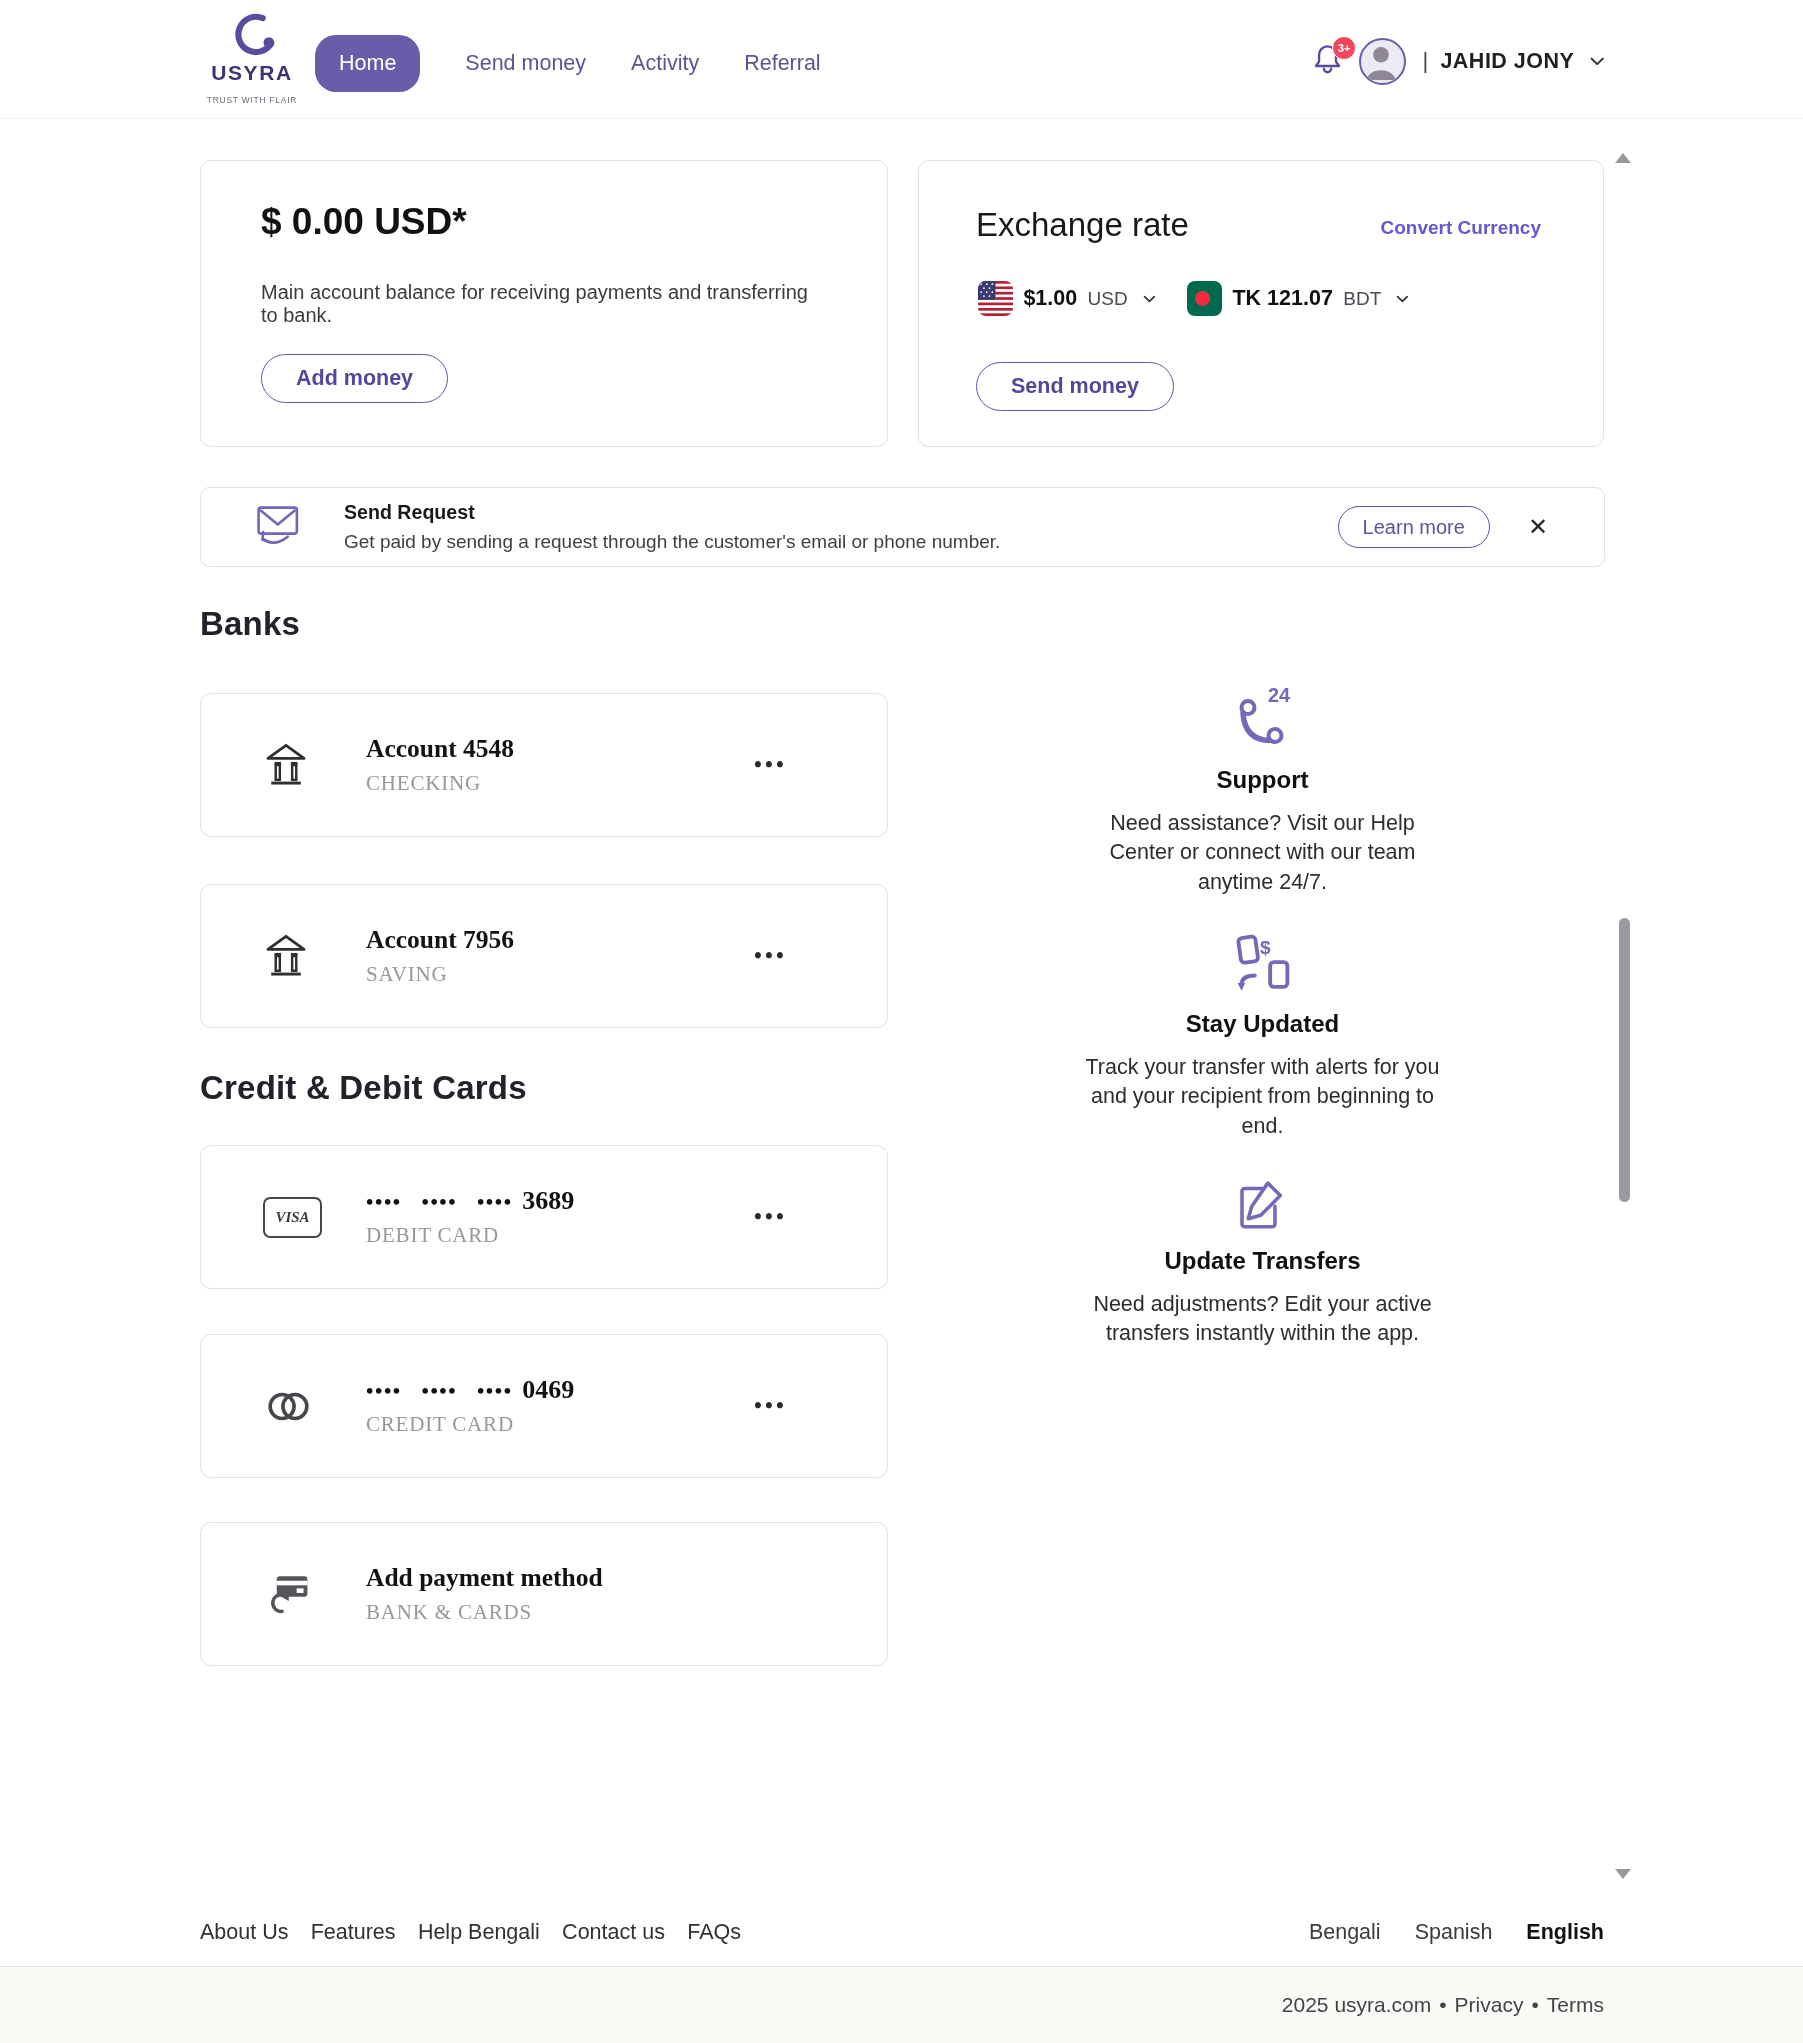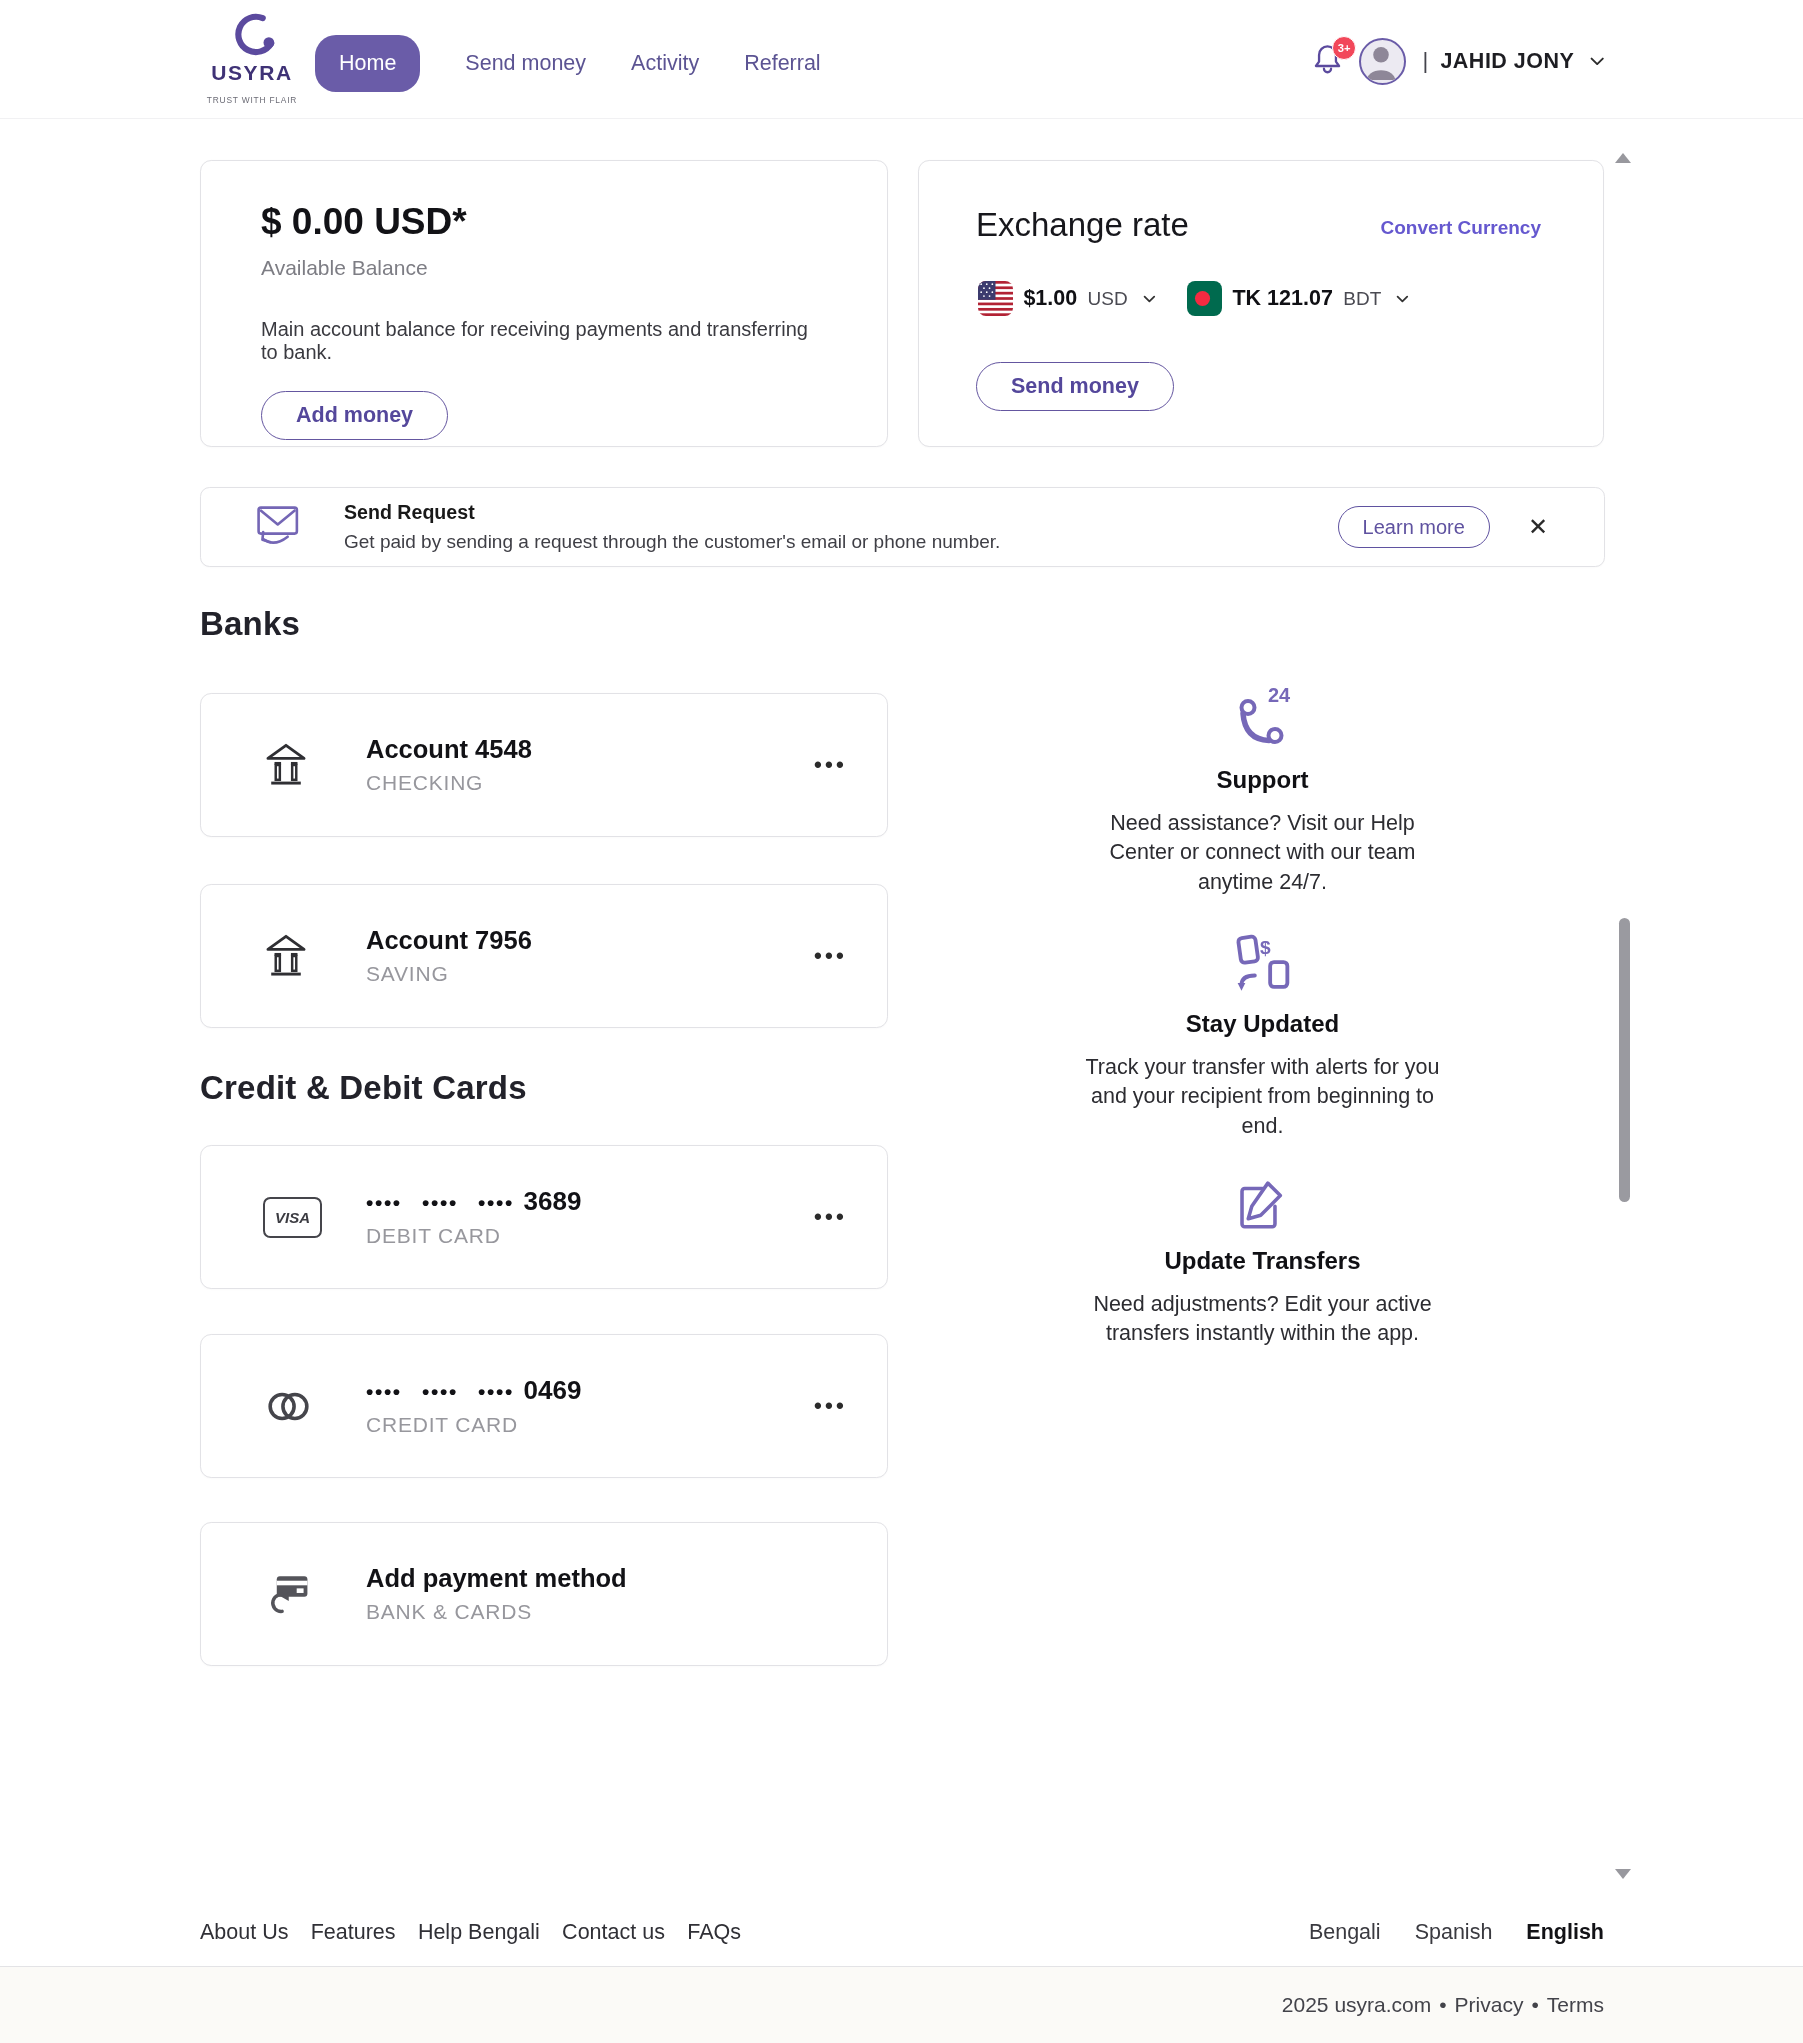--- a/index.html
+++ b/index.html
@@ -59,21 +59,21 @@
   .banner-right{margin-left:auto;display:flex;align-items:center;gap:38px;}
   .btn-small{border:1.4px solid #5f52a0;border-radius:24px;padding:8.8px 24px;font-size:20px;color:#5f52a0;
              background:#fff;cursor:pointer;white-space:nowrap;}
   .close-x{font-size:24px;color:#2a2a2a;cursor:pointer;}
 
   
   .section-h{position:absolute;left:200px;font-size:33px;font-weight:700;color:#22222a;letter-spacing:0.2px;}
   .h-banks{top:605px;}
   .h-cards{top:1069px;}
 
-  .list-card{left:200px;width:688px;height:144px;display:flex;align-items:center;padding:0 40px 0 62px;}
+  .list-card{left:200px;width:688px;height:144px;display:flex;align-items:center;padding:0 100px 0 62px;font-family:Liberation Serif, serif;}
   .lc-1{top:693px;} .lc-2{top:884px;} .lc-3{top:1145px;} .lc-4{top:1334px;} .lc-5{top:1522px;}
   .icon-box{width:62px;display:flex;justify-content:flex-start;flex:none;}
   .list-info{margin-left:41px;}
   .list-name{font-size:25.5px;font-weight:700;color:#121216;}
   .list-sub{font-size:21px;color:#97979d;margin-top:7.2px;letter-spacing:0.8px;}
   .more{margin-left:auto;font-size:22.3px;font-weight:700;letter-spacing:3.2px;color:#2b2b2b;cursor:pointer;}
   .cardnum{display:flex;align-items:baseline;}
   .mask{font-size:21px;font-weight:800;letter-spacing:1.6px;word-spacing:12.8px;color:#121216;}
   .last4{font-size:26px;font-weight:700;color:#121216;margin-left:9.6px;}
   .visa-box{width:59px;height:41px;border:2.4px solid #45454b;border-radius:7.2px;display:flex;align-items:center;
@@ -146,21 +146,20 @@
       <span class="chev">
         <svg width="14.4" height="8.8" viewBox="0 0 18 11">
           <polyline points="2,2 9,9 16,2" fill="none" stroke="#2c2c2c" stroke-width="2.4" stroke-linecap="round" stroke-linejoin="round"></polyline>
         </svg>
       </span>
     </div>
   </div>
 
   <div class="panel balance-card">
     <div class="balance-amount">$ 0.00 USD*</div>
-    <div class="balance-label">Available Balance</div>
     <div class="balance-desc">Main account balance for receiving payments and transferring to bank.</div>
     <div class="btn-outline">Add money</div>
   </div>
 
   <div class="panel exchange-card">
     <div class="exchange-title">Exchange rate</div>
     <div class="exchange-link">Convert Currency</div>
     <div class="rate-row">
       <svg class="flag" viewBox="0 0 44 44">
         <defs>

